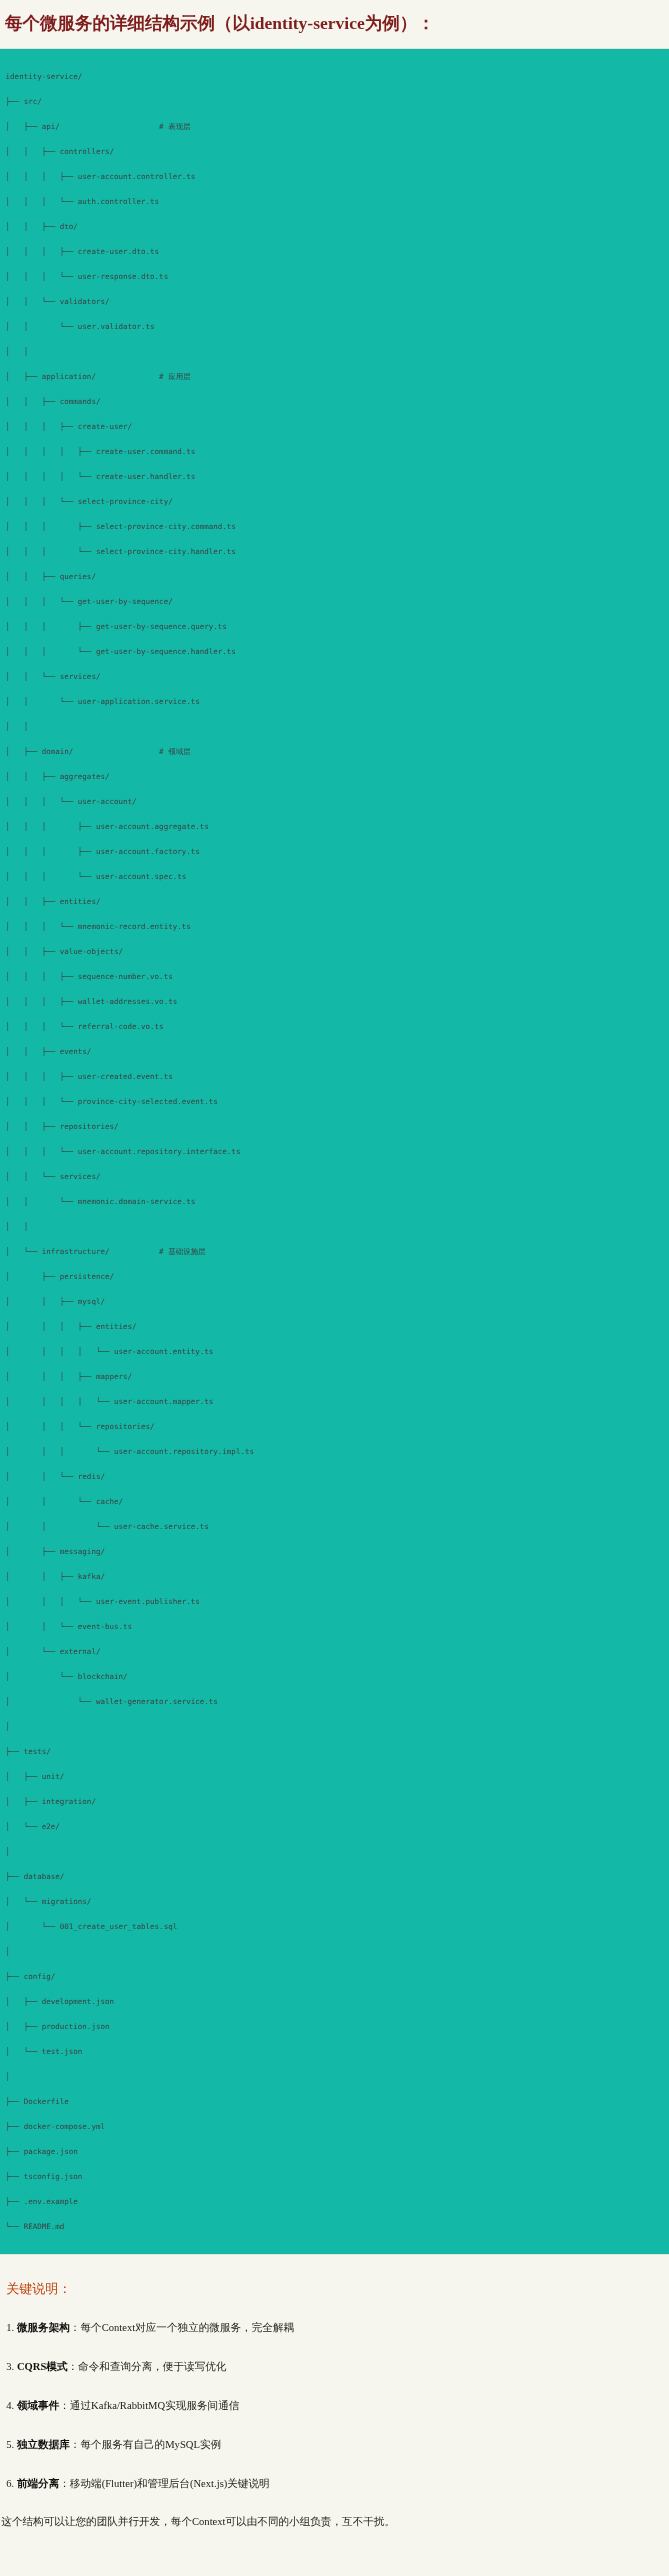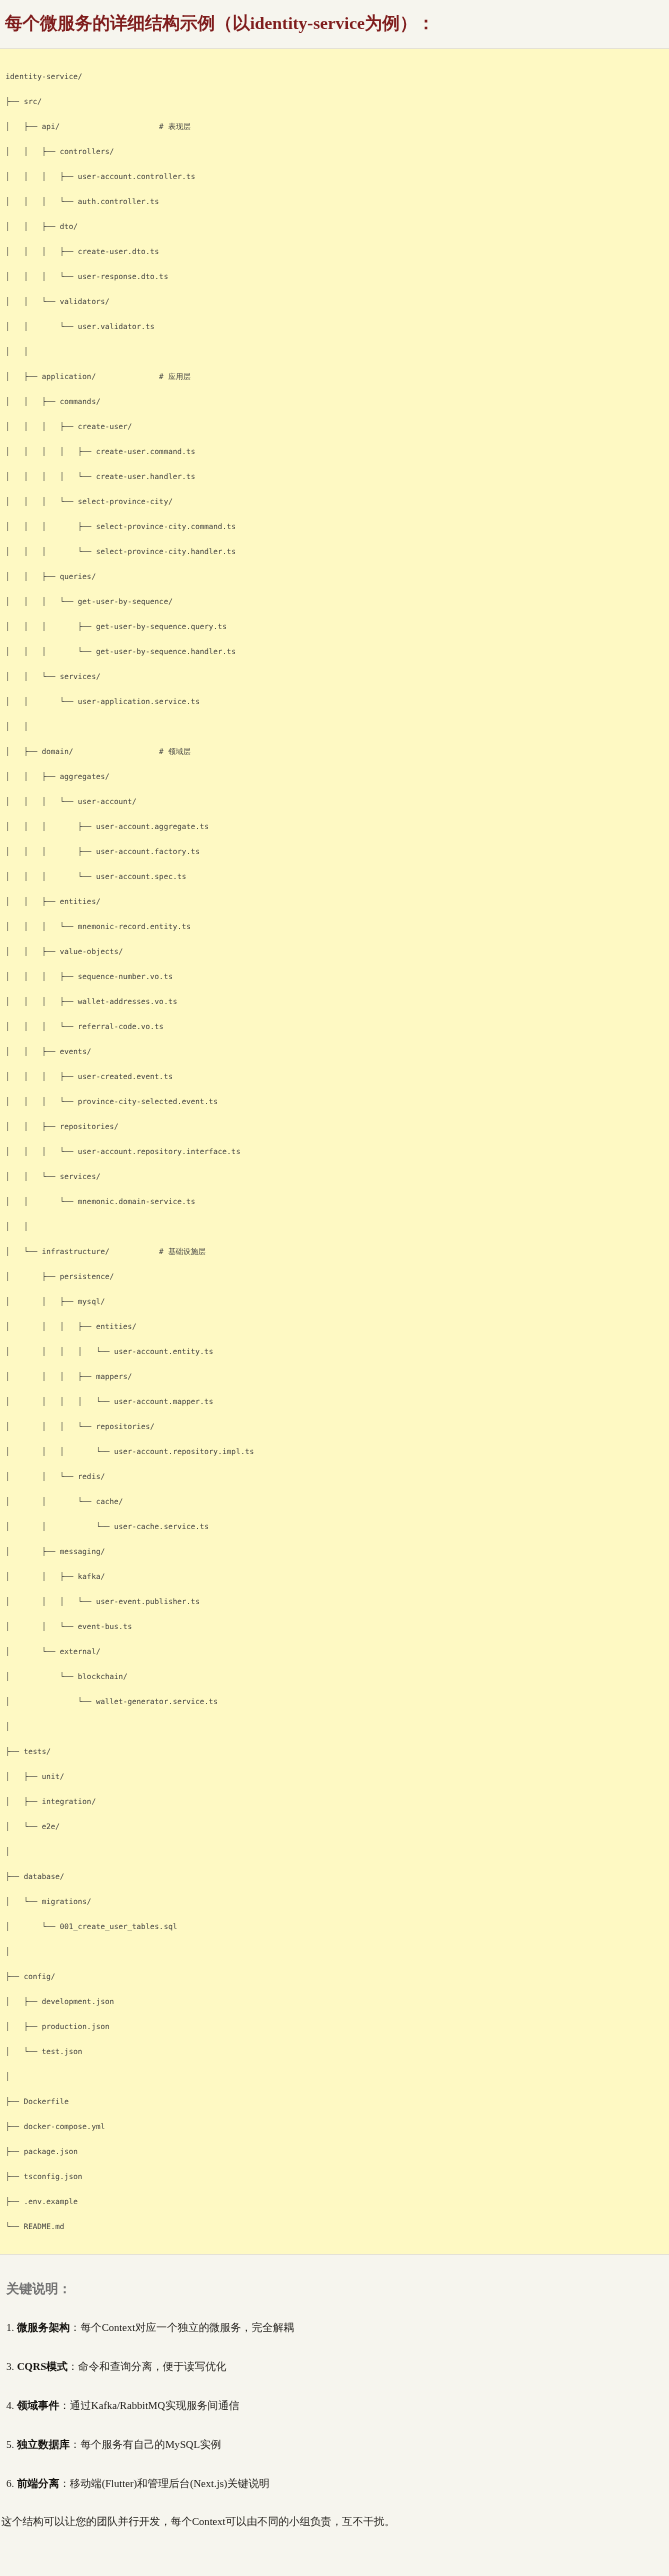--- a/index.html
+++ b/index.html
@@ -18,39 +18,39 @@
     font-size: 17.5px;
     line-height: 28px;
     font-weight: bold;
     color: #7f1d1d;
   }
   pre.tree-block {
     box-sizing: border-box;
     width: 669px;
     margin: 10.6px 0 0 0;
     padding: 15px 3.8px 15px 5.6px;
-    background: #fef9c3;
+    background: #14b8a6;
     border-top: 0.6px solid #e4e1d6;
     border-bottom: 0.6px solid #e4e1d6;
     font-family: "DejaVu Sans Mono", monospace;
     font-size: 7.5px;
     line-height: 25px;
     color: #3e3e3e;
     white-space: pre;
     overflow: hidden;
   }
   .notes {
     padding: 0 6.3px 15.6px 6.3px;
   }
   .notes-heading {
     margin: 24px 0 0 0;
     font-size: 13px;
     line-height: 19px;
-    font-weight: bold;
-    color: #737373;
+    font-weight: normal;
+    color: #c2410c;
   }
   .note-item {
     margin-top: 22.5px;
     font-size: 10.6px;
     line-height: 16.3px;
     color: #23211d;
   }
   .note-label {
     font-weight: bold;
     color: #14120f;

